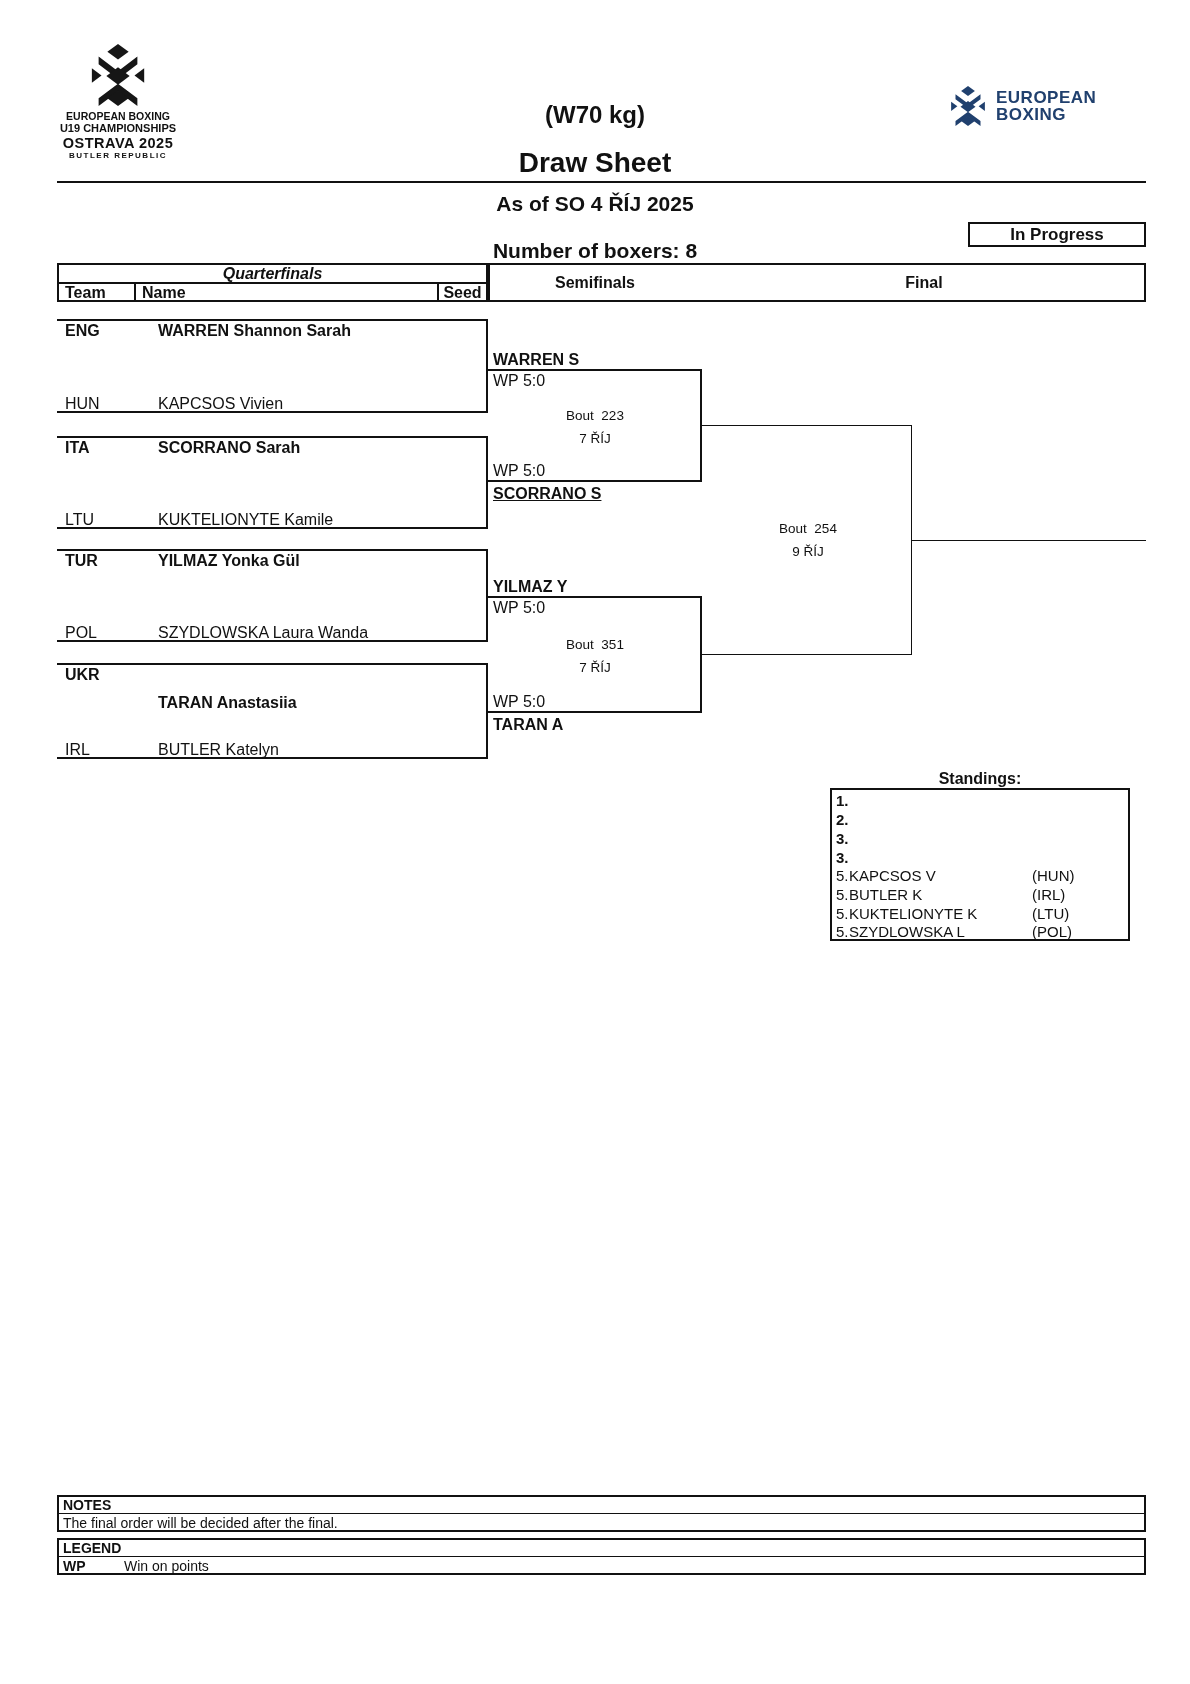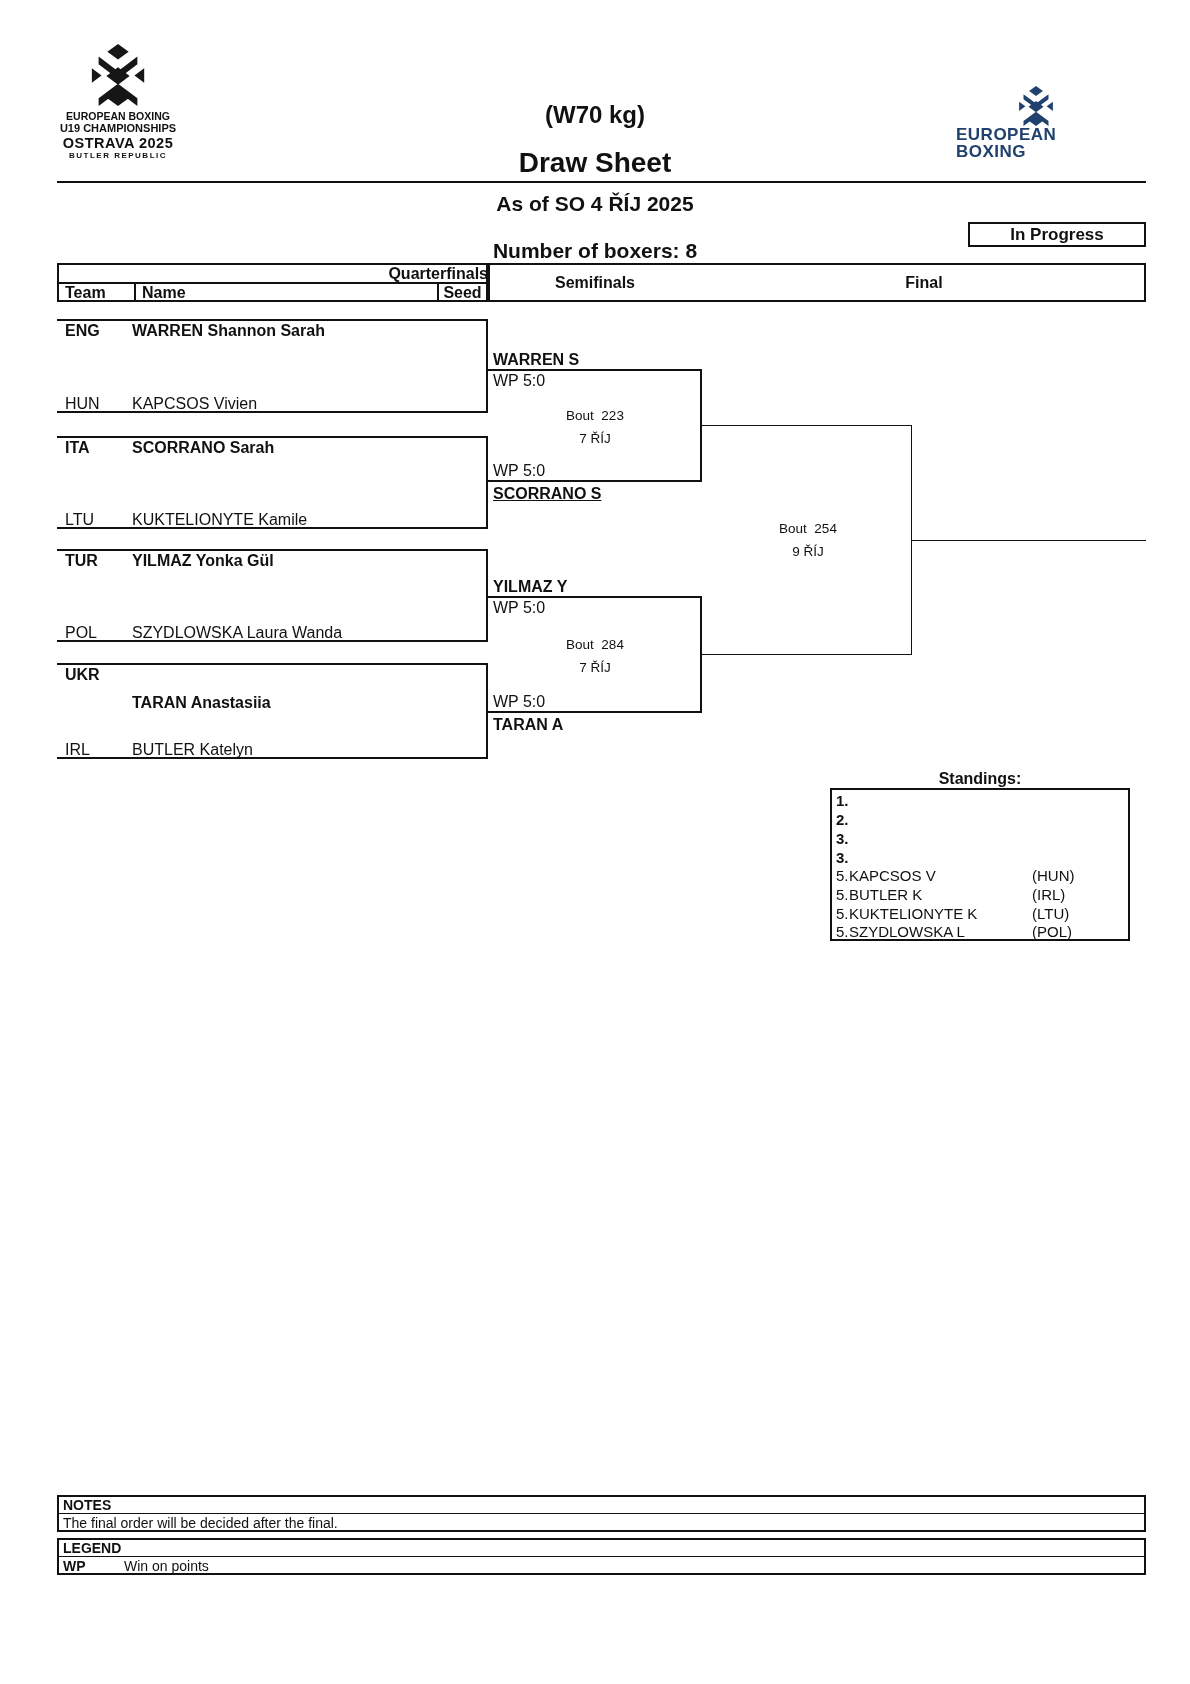--- a/index.html
+++ b/index.html
@@ -7,21 +7,21 @@
   #sheet{position:relative;width:1190px;height:1684px;background:#fff;overflow:hidden;}
   .abs{position:absolute;}
   .ln{position:absolute;background:#111;}
   .ctr{left:0;width:1190px;text-align:center;}
   .b{font-weight:bold;}
   .fs16{font-size:16px;line-height:18px;}
   .fs15{font-size:15px;line-height:19px;}
   .fs14{font-size:14px;line-height:16px;}
   .bout{font-size:13.5px;line-height:16px;white-space:pre;text-align:center;}
   .team{left:65px;}
-  .bname{left:132px;}
+  .bname{left:158px;}
   .sflabel{left:493px;}
   .box{position:absolute;border:2px solid #111;box-sizing:border-box;}
   .navy{color:#20406e;}
   .logo-line{line-height:1.15;}
 </style>
 </head>
 <body>
 
 <div id="sheet">
 
@@ -38,21 +38,21 @@
           <polygon points="32,64 43,56 32,48 21,56"></polygon>
         </g>
       </svg>
     </span>
     <div class="logo-line b" style="font-size:10.5px;margin-top:4px;">EUROPEAN BOXING</div>
     <div class="logo-line b" style="font-size:11px;">U19 CHAMPIONSHIPS</div>
     <div class="logo-line b" style="font-size:14.5px;letter-spacing:0.5px;">OSTRAVA 2025</div>
     <div class="logo-line b" style="font-size:8px;letter-spacing:1.5px;">BUTLER REPUBLIC</div>
   </div>
 
-  <div class="abs" style="left:948px;top:86px;display:flex;align-items:flex-end;flex-direction:column;">
+  <div class="abs" style="left:948px;top:86px;display:flex;align-items:center;">
     <span>
       <svg width="40" height="40" viewBox="0 0 64 64" style="display:block;">
         <g fill="#20406e">
           <polygon points="32,0 43,8 32,16 21,8"></polygon>
           <path d="M12,13 L32,28 L52,13 L52,21 L32,36 L12,21 Z"></path>
           <polygon points="5,25 15,32.5 5,40"></polygon>
           <polygon points="59,25 49,32.5 59,40"></polygon>
           <polygon points="32,24 44,33 32,42 20,33"></polygon>
           <path d="M12,51 L32,36 L52,51 L52,43 L32,28 L12,43 Z" transform="translate(0,13)"></path>
           <polygon points="32,64 43,56 32,48 21,56"></polygon>
@@ -73,21 +73,21 @@
   <div class="box" style="left:968px;top:222px;width:178px;height:25px;">
     <div class="b" style="font-size:17px;line-height:21px;text-align:center;">In Progress</div>
   </div>
 
   <div class="abs ctr b" style="top:239px;font-size:21px;">Number of boxers: 8</div>
 
   <div class="box" style="left:57px;top:263px;width:431px;height:39px;"></div>
   <div class="ln" style="left:57px;top:282px;width:431px;height:2px;"></div>
   <div class="ln" style="left:134px;top:284px;width:2px;height:17px;"></div>
   <div class="ln" style="left:437px;top:284px;width:2px;height:17px;"></div>
-  <div class="abs b fs16" style="left:57px;top:265px;width:431px;text-align:right;">Quarterfinals</div>
+  <div class="abs b fs16" style="left:57px;top:265px;width:431px;text-align:center;font-style:italic;">Quarterfinals</div>
   <div class="abs b fs16" style="left:65px;top:284px;">Team</div>
   <div class="abs b fs16" style="left:142px;top:284px;">Name</div>
   <div class="abs b fs16" style="left:437px;top:284px;width:51px;text-align:center;">Seed</div>
 
   <div class="box" style="left:488px;top:263px;width:658px;height:39px;"></div>
   <div class="abs b fs16" style="left:488px;top:274px;width:214px;text-align:center;">Semifinals</div>
   <div class="abs b fs16" style="left:702px;top:274px;width:444px;text-align:center;">Final</div>
 
   <div class="ln" style="left:57px;top:319px;width:431px;height:2px;"></div>
   <div class="ln" style="left:57px;top:411px;width:431px;height:2px;"></div>
@@ -127,21 +127,21 @@
   <div class="abs bout" style="left:488px;top:408px;width:214px;">Bout  223</div>
   <div class="abs bout" style="left:488px;top:431px;width:214px;">7 ŘÍJ</div>
   <div class="abs fs16 sflabel" style="top:462px;">WP 5:0</div>
   <div class="ln" style="left:488px;top:480px;width:214px;height:2px;"></div>
   <div class="abs fs16 b sflabel" style="top:485px;text-decoration:underline;">SCORRANO S</div>
   <div class="ln" style="left:700px;top:369px;width:2px;height:113px;"></div>
 
   <div class="abs fs16 b sflabel" style="top:578px;">YILMAZ Y</div>
   <div class="ln" style="left:488px;top:596px;width:214px;height:2px;"></div>
   <div class="abs fs16 sflabel" style="top:599px;">WP 5:0</div>
-  <div class="abs bout" style="left:488px;top:637px;width:214px;">Bout  284</div>
+  <div class="abs bout" style="left:488px;top:637px;width:214px;">Bout  351</div>
   <div class="abs bout" style="left:488px;top:660px;width:214px;">7 ŘÍJ</div>
   <div class="abs fs16 sflabel" style="top:693px;">WP 5:0</div>
   <div class="ln" style="left:488px;top:711px;width:214px;height:2px;"></div>
   <div class="abs fs16 b sflabel" style="top:716px;">TARAN A</div>
   <div class="ln" style="left:700px;top:596px;width:2px;height:117px;"></div>
 
   <div class="ln" style="left:702px;top:425px;width:210px;height:1px;"></div>
   <div class="ln" style="left:702px;top:654px;width:210px;height:1px;"></div>
   <div class="ln" style="left:911px;top:425px;width:1px;height:230px;"></div>
   <div class="ln" style="left:912px;top:540px;width:234px;height:1px;"></div>

